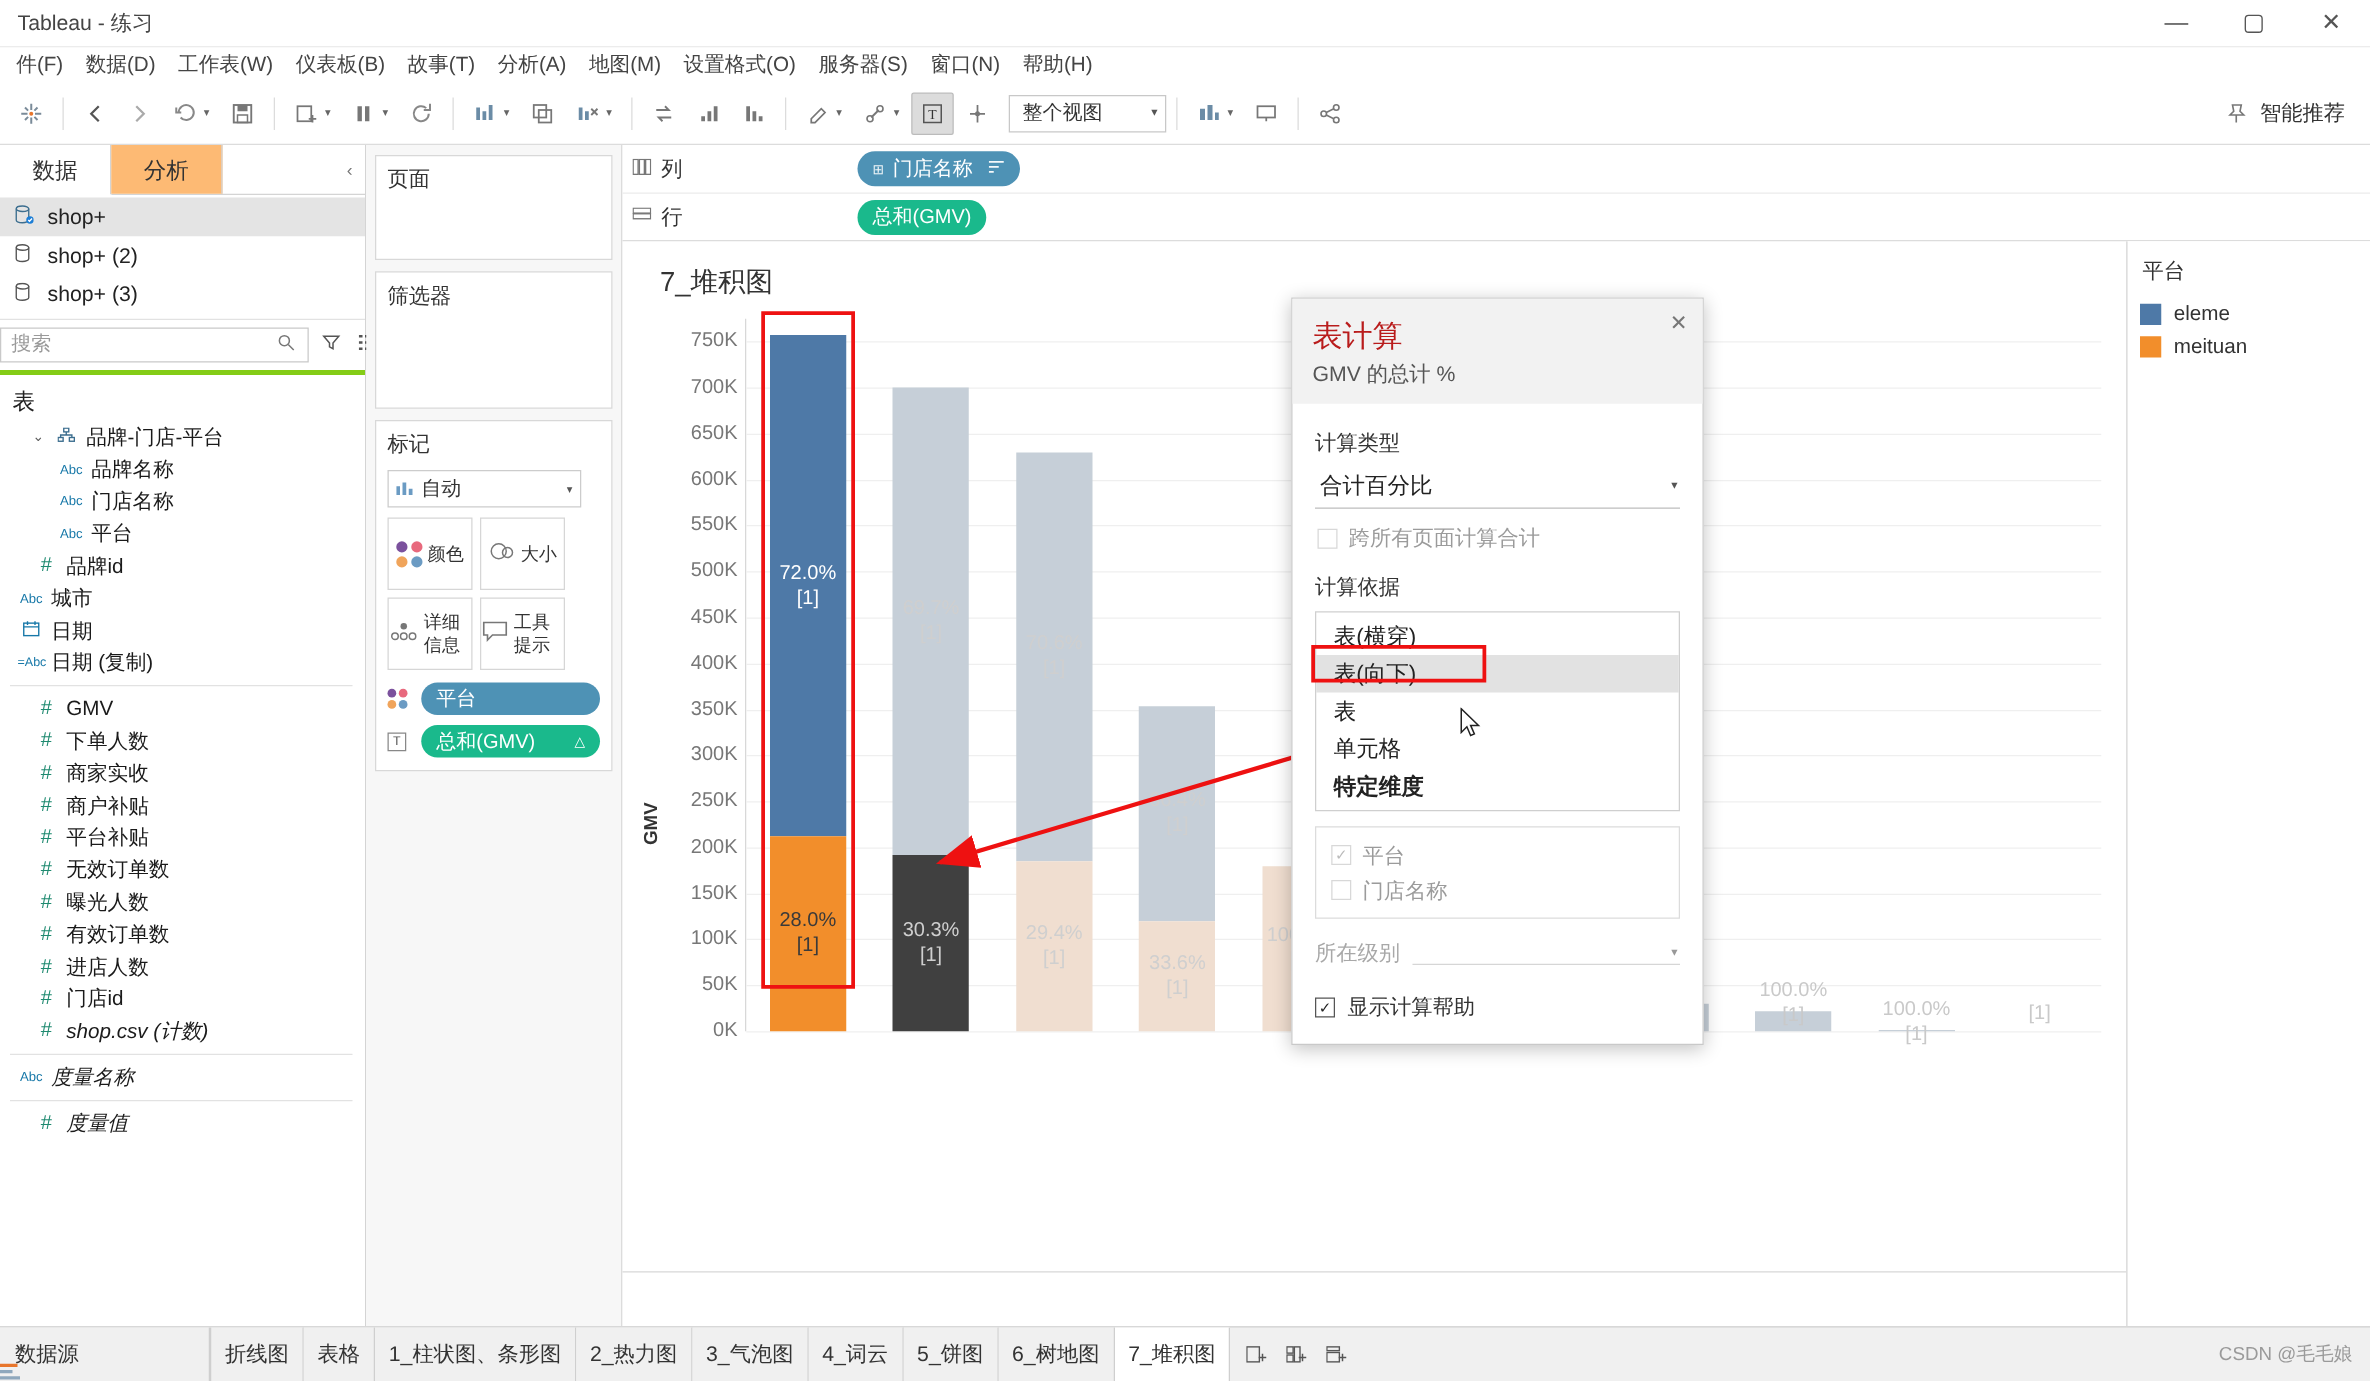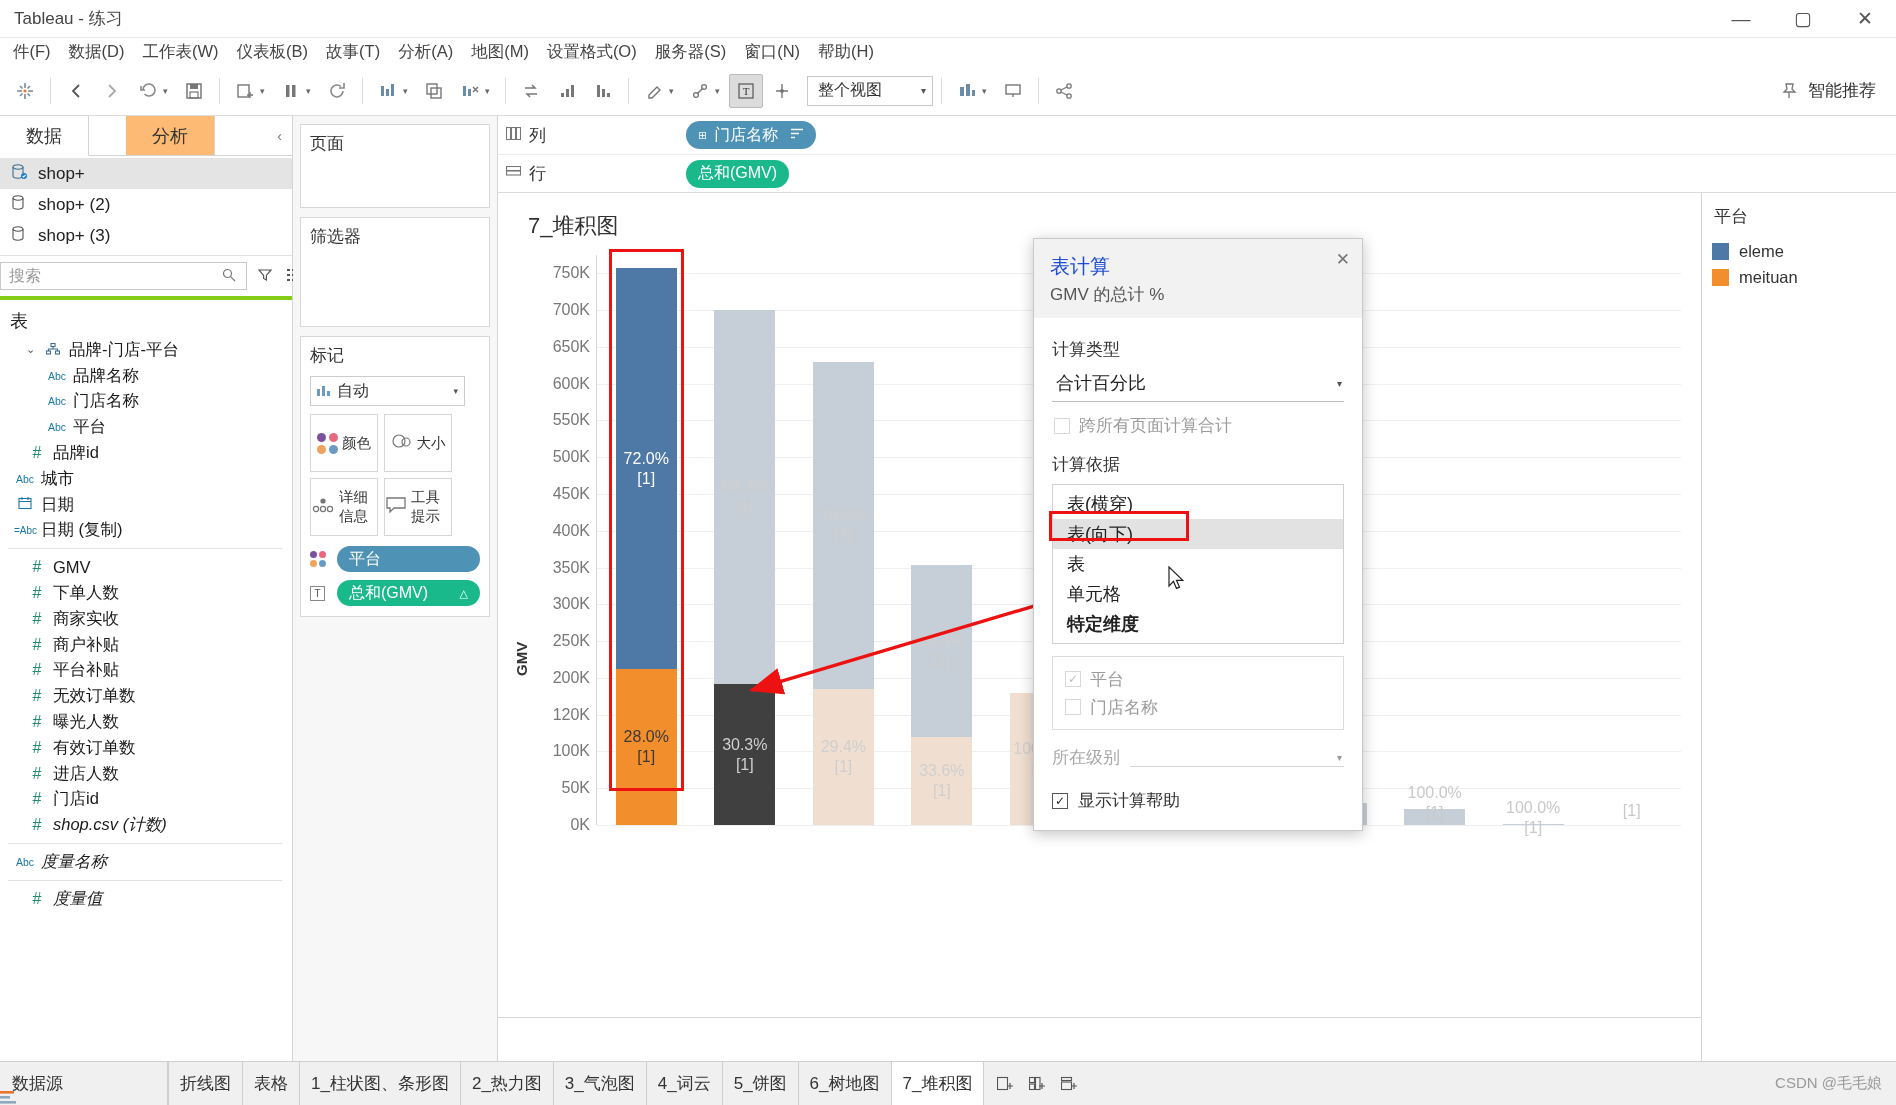--- a/index.html
+++ b/index.html
@@ -38,21 +38,21 @@
                 justify-content:space-between; margin-left:6px; }
   .smart { display:flex; align-items:center; gap:7px; font-size:17px; color:#333; margin-right:12px; }
   .smart .bars { color:#e8762c; font-size:15px; }
 
   
   .main { flex:1; display:flex; min-height:0; background:#fff; }
 
   
   .leftpane { width:293px; flex:none; display:flex; flex-direction:column;
               border-right:1px solid #d4d4d4; background:#fff; }
-  .lp-tabs { display:flex; height:40px; border-bottom:1px solid #d4d4d4; align-items:stretch;gap:37px; }
+  .lp-tabs { display:flex; height:40px; border-bottom:1px solid #d4d4d4; align-items:stretch; }
   .lp-tab { display:flex; align-items:center; padding:0 26px; font-size:18px; color:#333;
             background:#fdba74; border-right:1px solid #d4d4d4; }
   .lp-tab.active { background:#fff; border-bottom:1px solid #fff; margin-bottom:-1px; }
   .lp-collapse { margin-left:auto; display:flex; align-items:center; padding:0 10px; color:#777; font-size:14px; }
   .ds-list { padding:2px 0 4px 0; border-bottom:1px solid #e2e2e2; }
   .ds-item { display:flex; align-items:center; gap:10px; height:31px; padding-left:10px;
              font-size:17px; color:#222; }
   .ds-item.sel { background:#e4e4e4; }
   .ds-ico { color:#3c6e8f; font-size:15px; width:18px; text-align:center; }
   .searchrow { display:flex; align-items:center; gap:6px; padding:6px 8px 6px 0;
@@ -160,21 +160,21 @@
   .redrect { position:absolute; border:3px solid #ee1111; pointer-events:none; }
 
   
   .arrow-svg { position:absolute; left:0; top:0; width:1896px; height:1105px;
                pointer-events:none; z-index:40; }
 
   
   .dialog { position:absolute; width:330px; background:#fff; border:1px solid #c9c9c9;
             box-shadow:0 3px 14px rgba(0,0,0,.24); z-index:50; }
   .dlg-head { background:#f2f2f2; padding:14px 16px 12px 16px; position:relative; }
-  .dlg-t1 { font-size:20px; color:#1d4ed8; }
+  .dlg-t1 { font-size:24px; color:#b91c1c; }
   .dlg-t2 { font-size:17px; color:#555; margin-top:3px; }
   .dlg-x { position:absolute; right:12px; top:10px; font-size:17px; color:#777; }
   .dlg-body { padding:14px 18px 18px 18px; }
   .dlg-lbl { font-size:17px; color:#333; margin:6px 0 8px 0; }
   .dlg-select { border-bottom:1px solid #bdbdbd; display:flex; align-items:center;
                 padding:2px 2px 6px 4px; font-size:18px; color:#222; }
   .dlg-select .dcaret { margin-left:auto; font-size:10px; color:#555; }
   .dlg-chk { display:flex; align-items:center; gap:9px; margin:12px 0 4px 2px;
              font-size:17px; color:#9b9b9b; }
   .cbx { width:16px; height:16px; border:1px solid #c2c2c2; background:#fff; flex:none;
@@ -738,21 +738,21 @@
       <div class="viewwrap">
         <div class="viewmain">
           <div class="sheet-title">7_堆积图</div>
 
           <div class="plotarea" style="height: 570px;">
             <div class="ylabel">GMV</div>
             <div class="yaxis" id="yaxis" style="height: 570px;">
                 <div class="ytick" style="top: 570px;">0K</div>
                 <div class="ytick" style="top: 533.226px;">50K</div>
                 <div class="ytick" style="top: 496.452px;">100K</div>
-                <div class="ytick" style="top: 459.677px;">120K</div>
+                <div class="ytick" style="top: 459.677px;">150K</div>
                 <div class="ytick" style="top: 422.903px;">200K</div>
                 <div class="ytick" style="top: 386.129px;">250K</div>
                 <div class="ytick" style="top: 349.355px;">300K</div>
                 <div class="ytick" style="top: 312.581px;">350K</div>
                 <div class="ytick" style="top: 275.806px;">400K</div>
                 <div class="ytick" style="top: 239.032px;">450K</div>
                 <div class="ytick" style="top: 202.258px;">500K</div>
                 <div class="ytick" style="top: 165.484px;">550K</div>
                 <div class="ytick" style="top: 128.71px;">600K</div>
                 <div class="ytick" style="top: 91.9355px;">650K</div>

